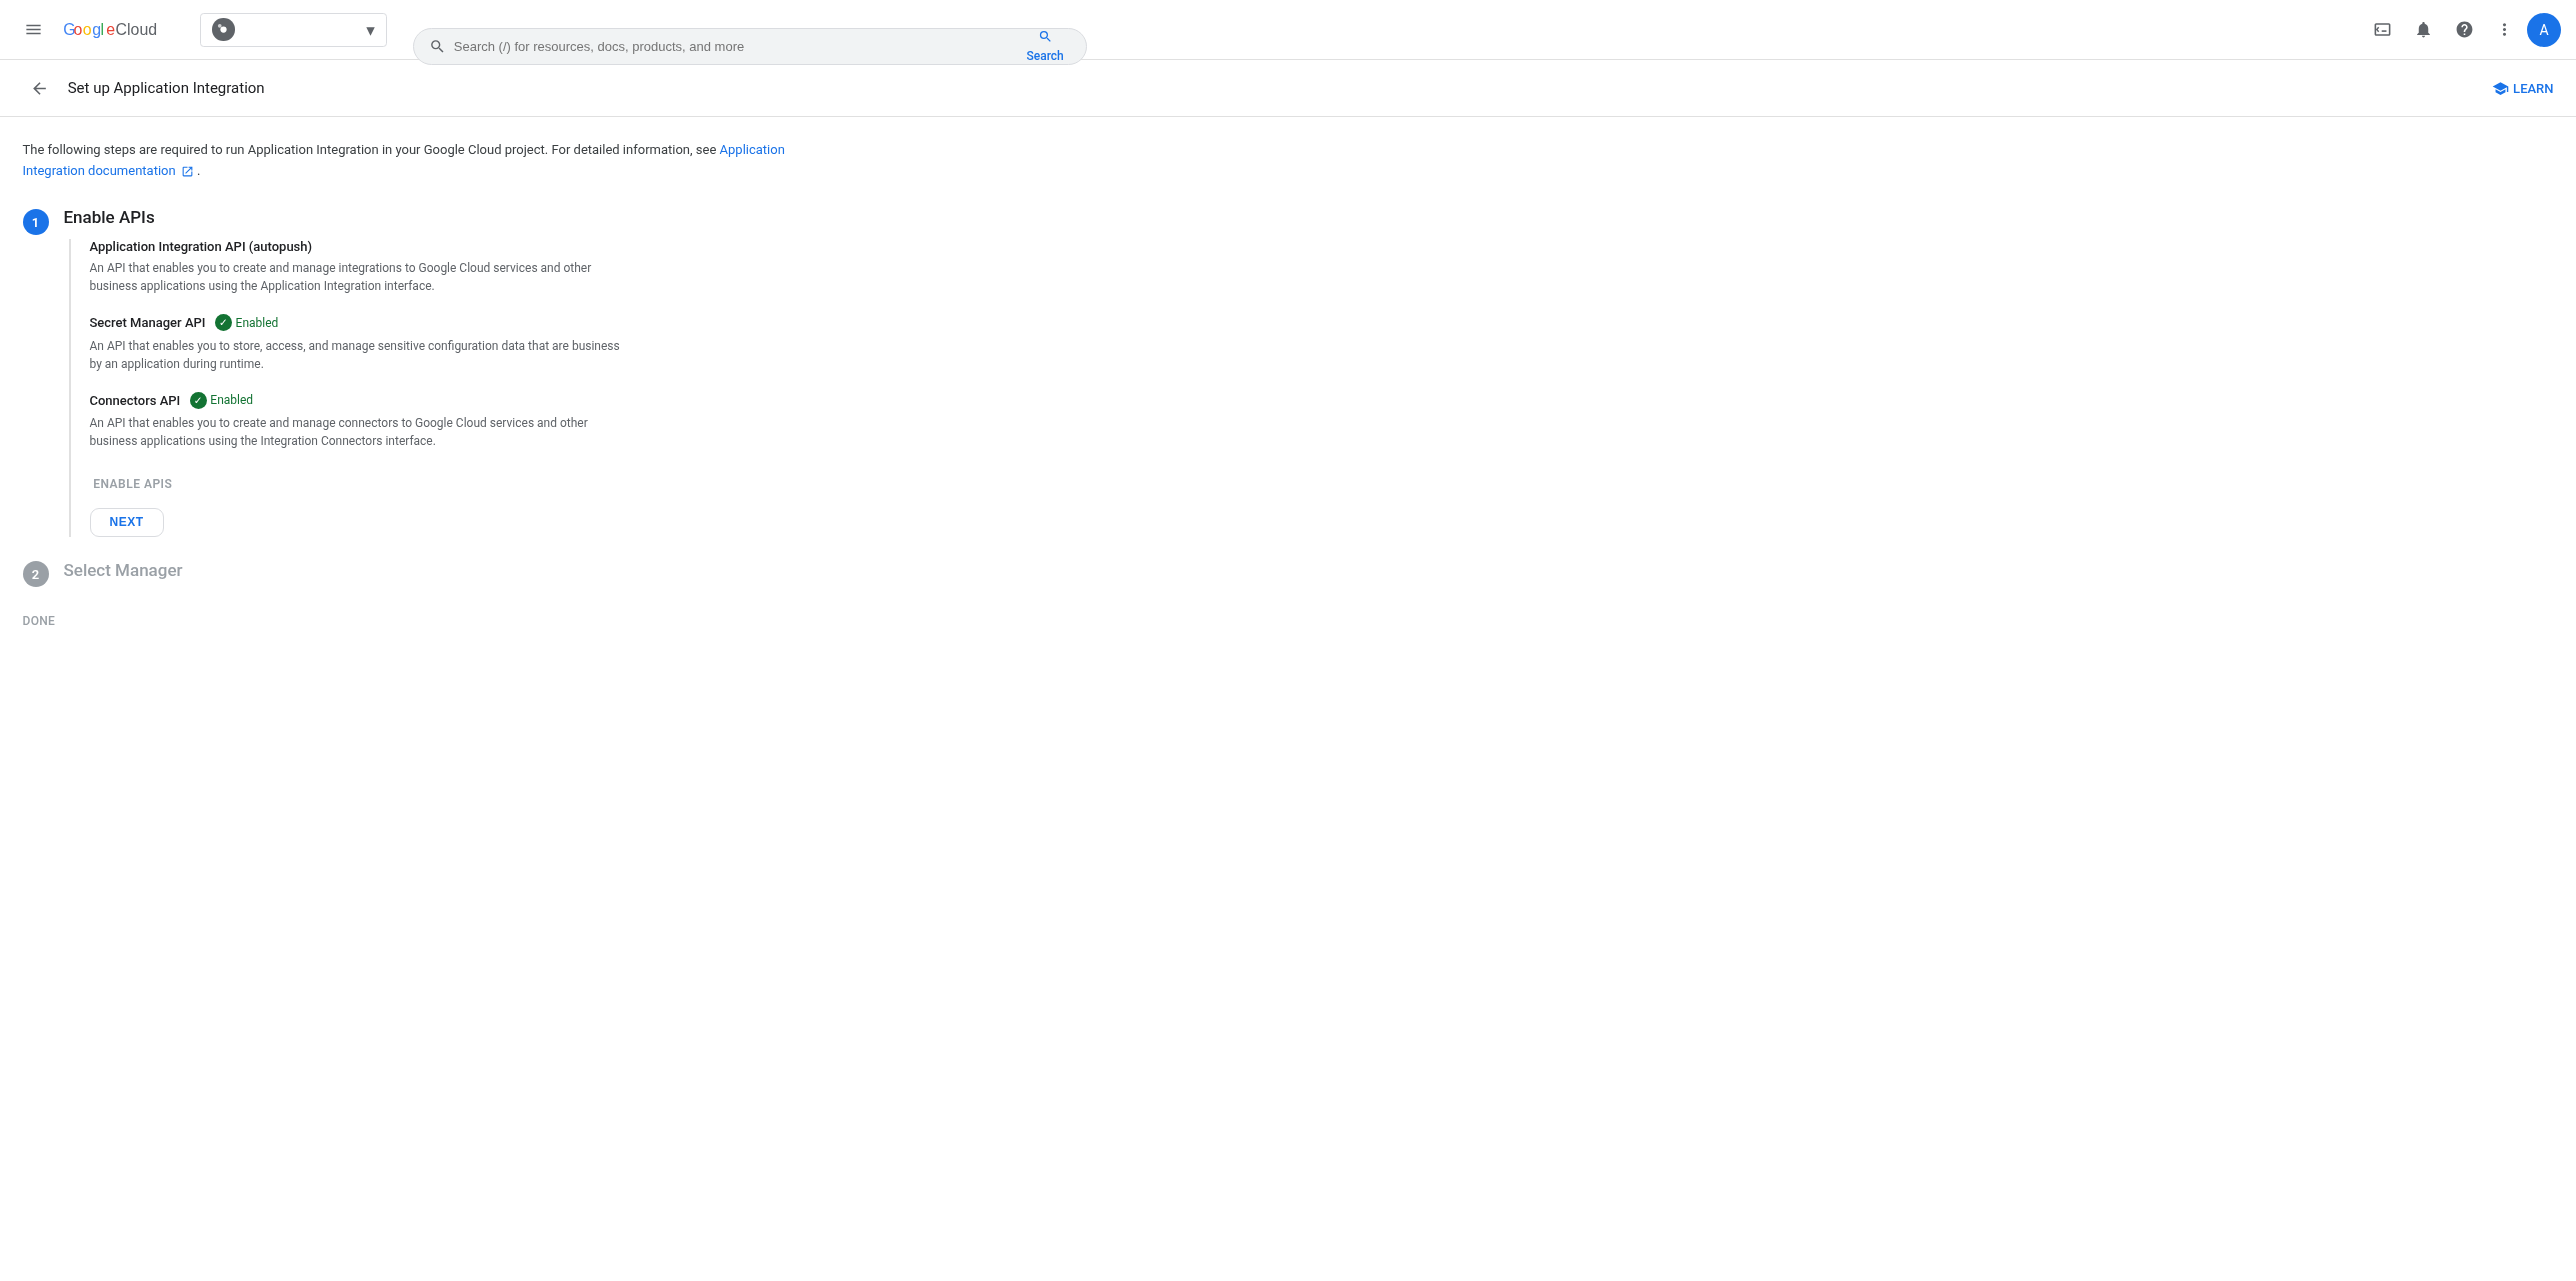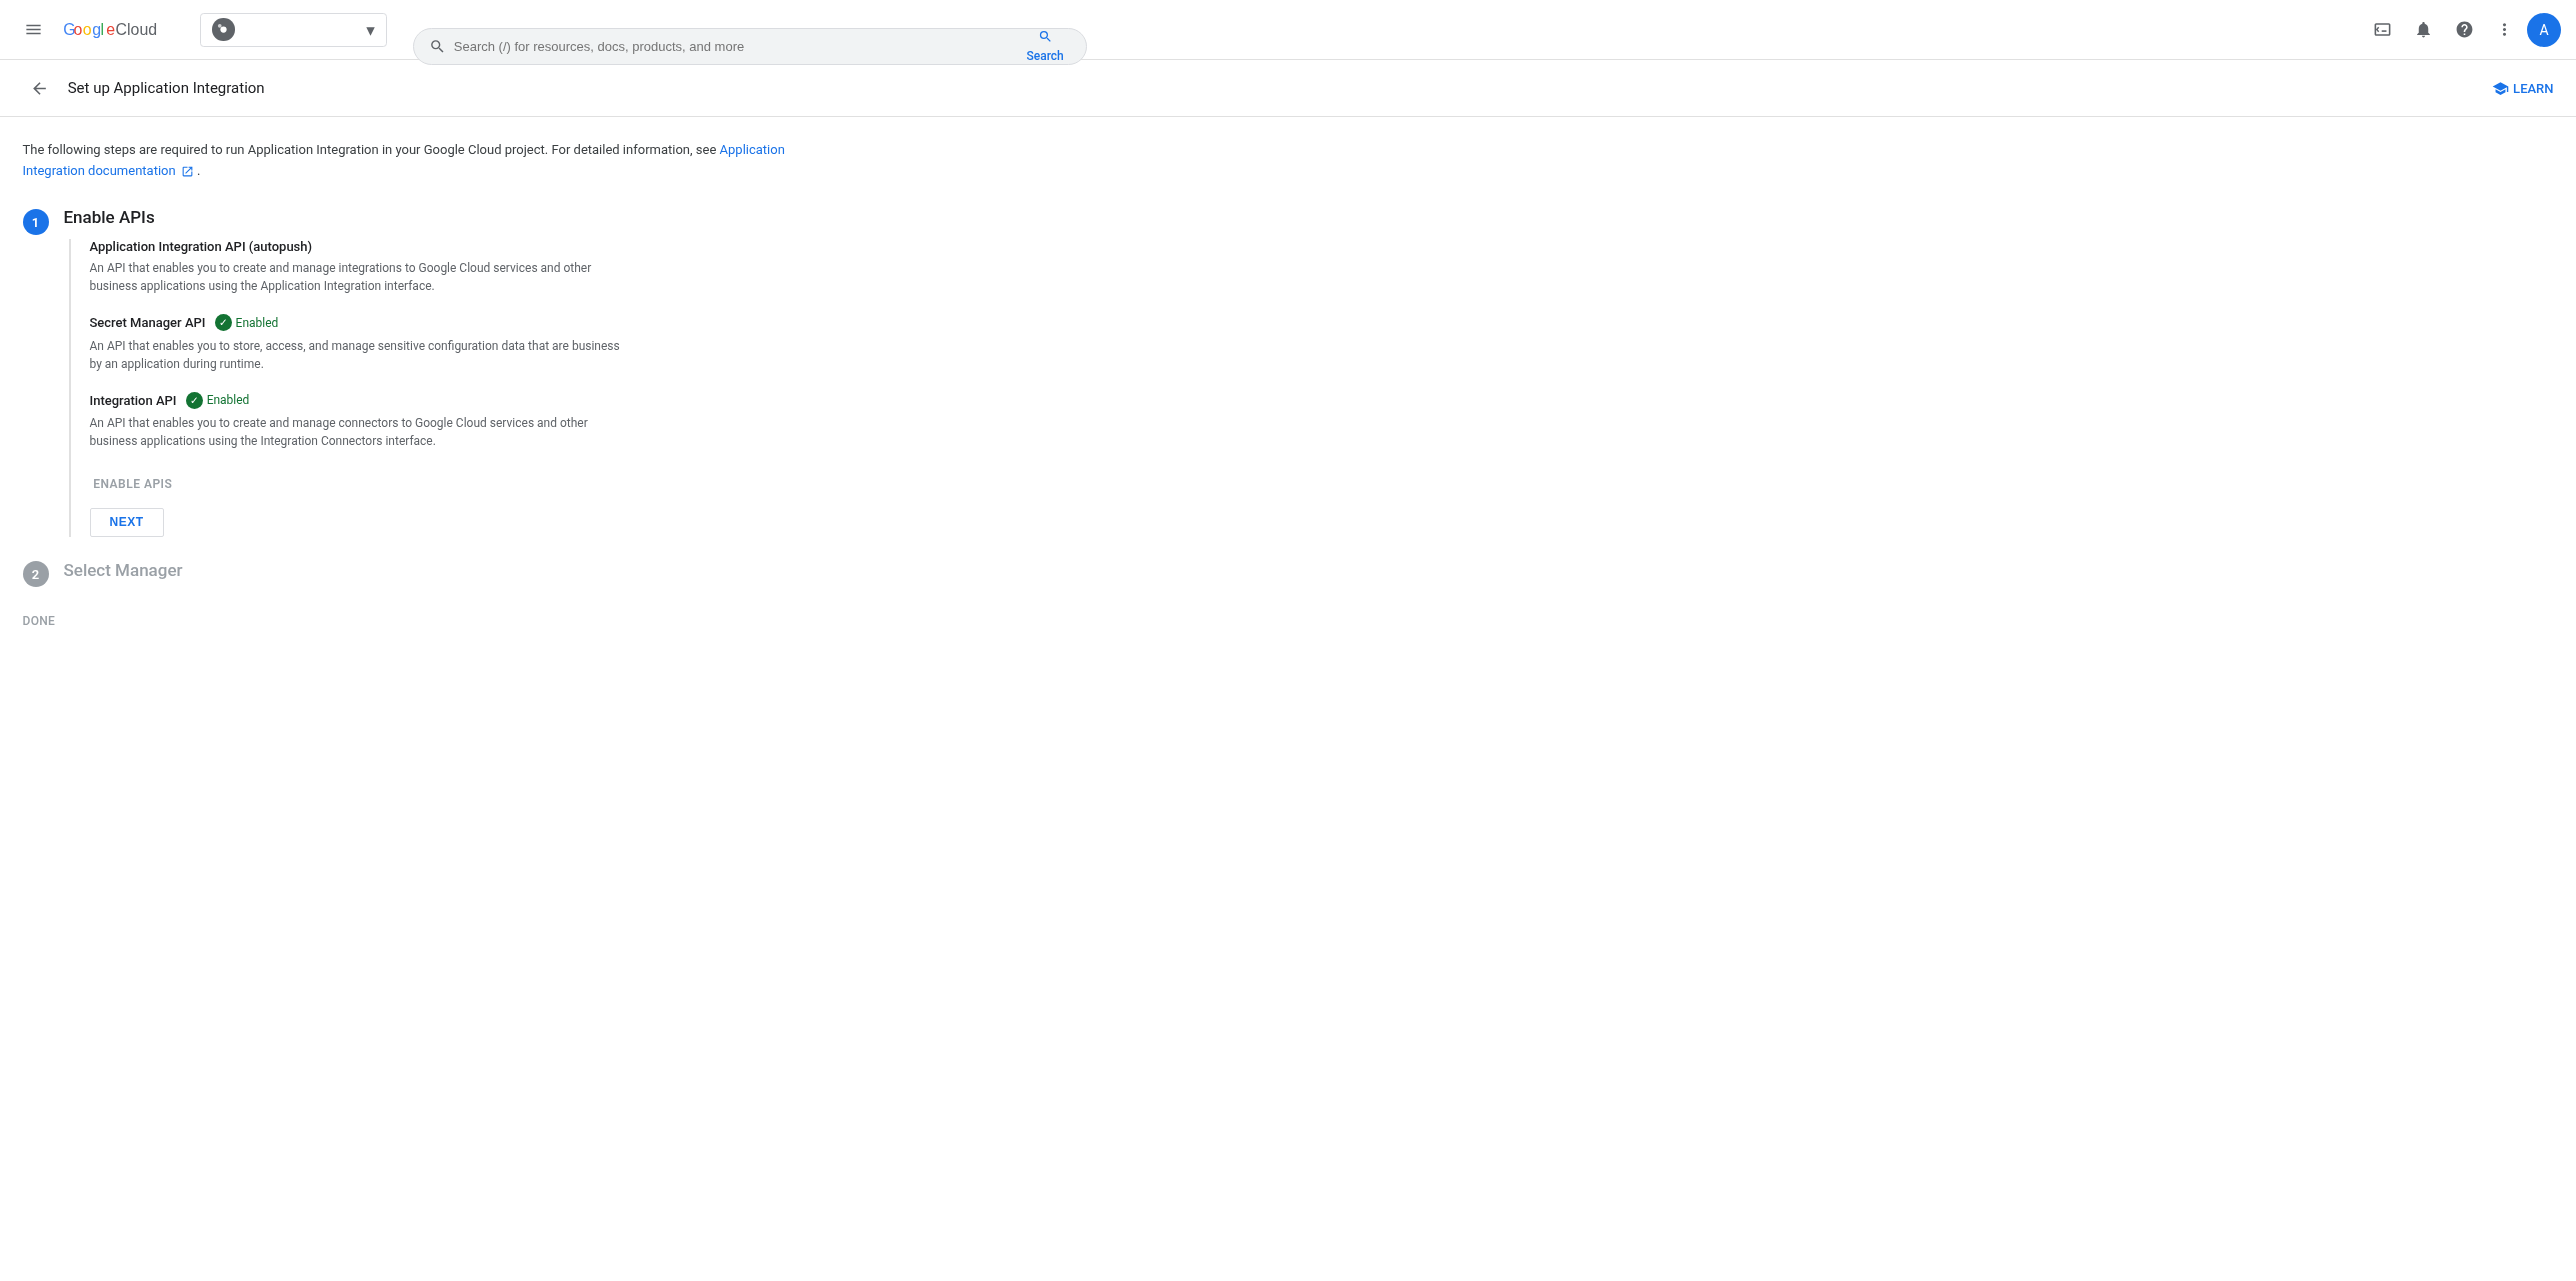--- a/index.html
+++ b/index.html
@@ -161,21 +161,21 @@
     
     .button-row {
       display: flex; align-items: center; gap: 11.2px; margin-top: 19px;
     }
     .btn-text {
       font-size: 12px; font-weight: 600; color: #9aa0a6;
       letter-spacing: 0.5px; cursor: not-allowed; padding: 7.5px 3.7px;
       text-transform: uppercase;
     }
     .btn-outlined {
-      border: 0.9px solid #dadce0; border-radius: 2px;
+      border: 0.9px solid #dadce0; border-radius: 9px;
       padding: 6.6px 19px; font-size: 12px; font-weight: 600;
       color: #1a73e8; cursor: pointer; background: transparent;
       text-transform: uppercase; letter-spacing: 0.5px;
     }
 
     
     .step2-label {
       font-size: 12px; color: #9aa0a6;
       font-weight: 500; letter-spacing: 0.3px;
       text-transform: uppercase;
@@ -314,21 +314,21 @@
             <div class="enabled-badge">
               <div class="check-circle">✓</div>
               <span>Enabled</span>
             </div>
           </div>
           <p class="api-desc">An API that enables you to store, access, and manage sensitive configuration data that are business by an application during runtime.</p>
         </div>
 
         <div class="api-item">
           <div class="api-item-header">
-            <span class="api-name">Integration API</span>
+            <span class="api-name">Connectors API</span>
             <div class="enabled-badge">
               <div class="check-circle">✓</div>
               <span>Enabled</span>
             </div>
           </div>
           <p class="api-desc">An API that enables you to create and manage connectors to Google Cloud services and other business applications using the Integration Connectors interface.</p>
         </div>
 
         <div class="button-row">
           <span class="btn-text">ENABLE APIS</span>

